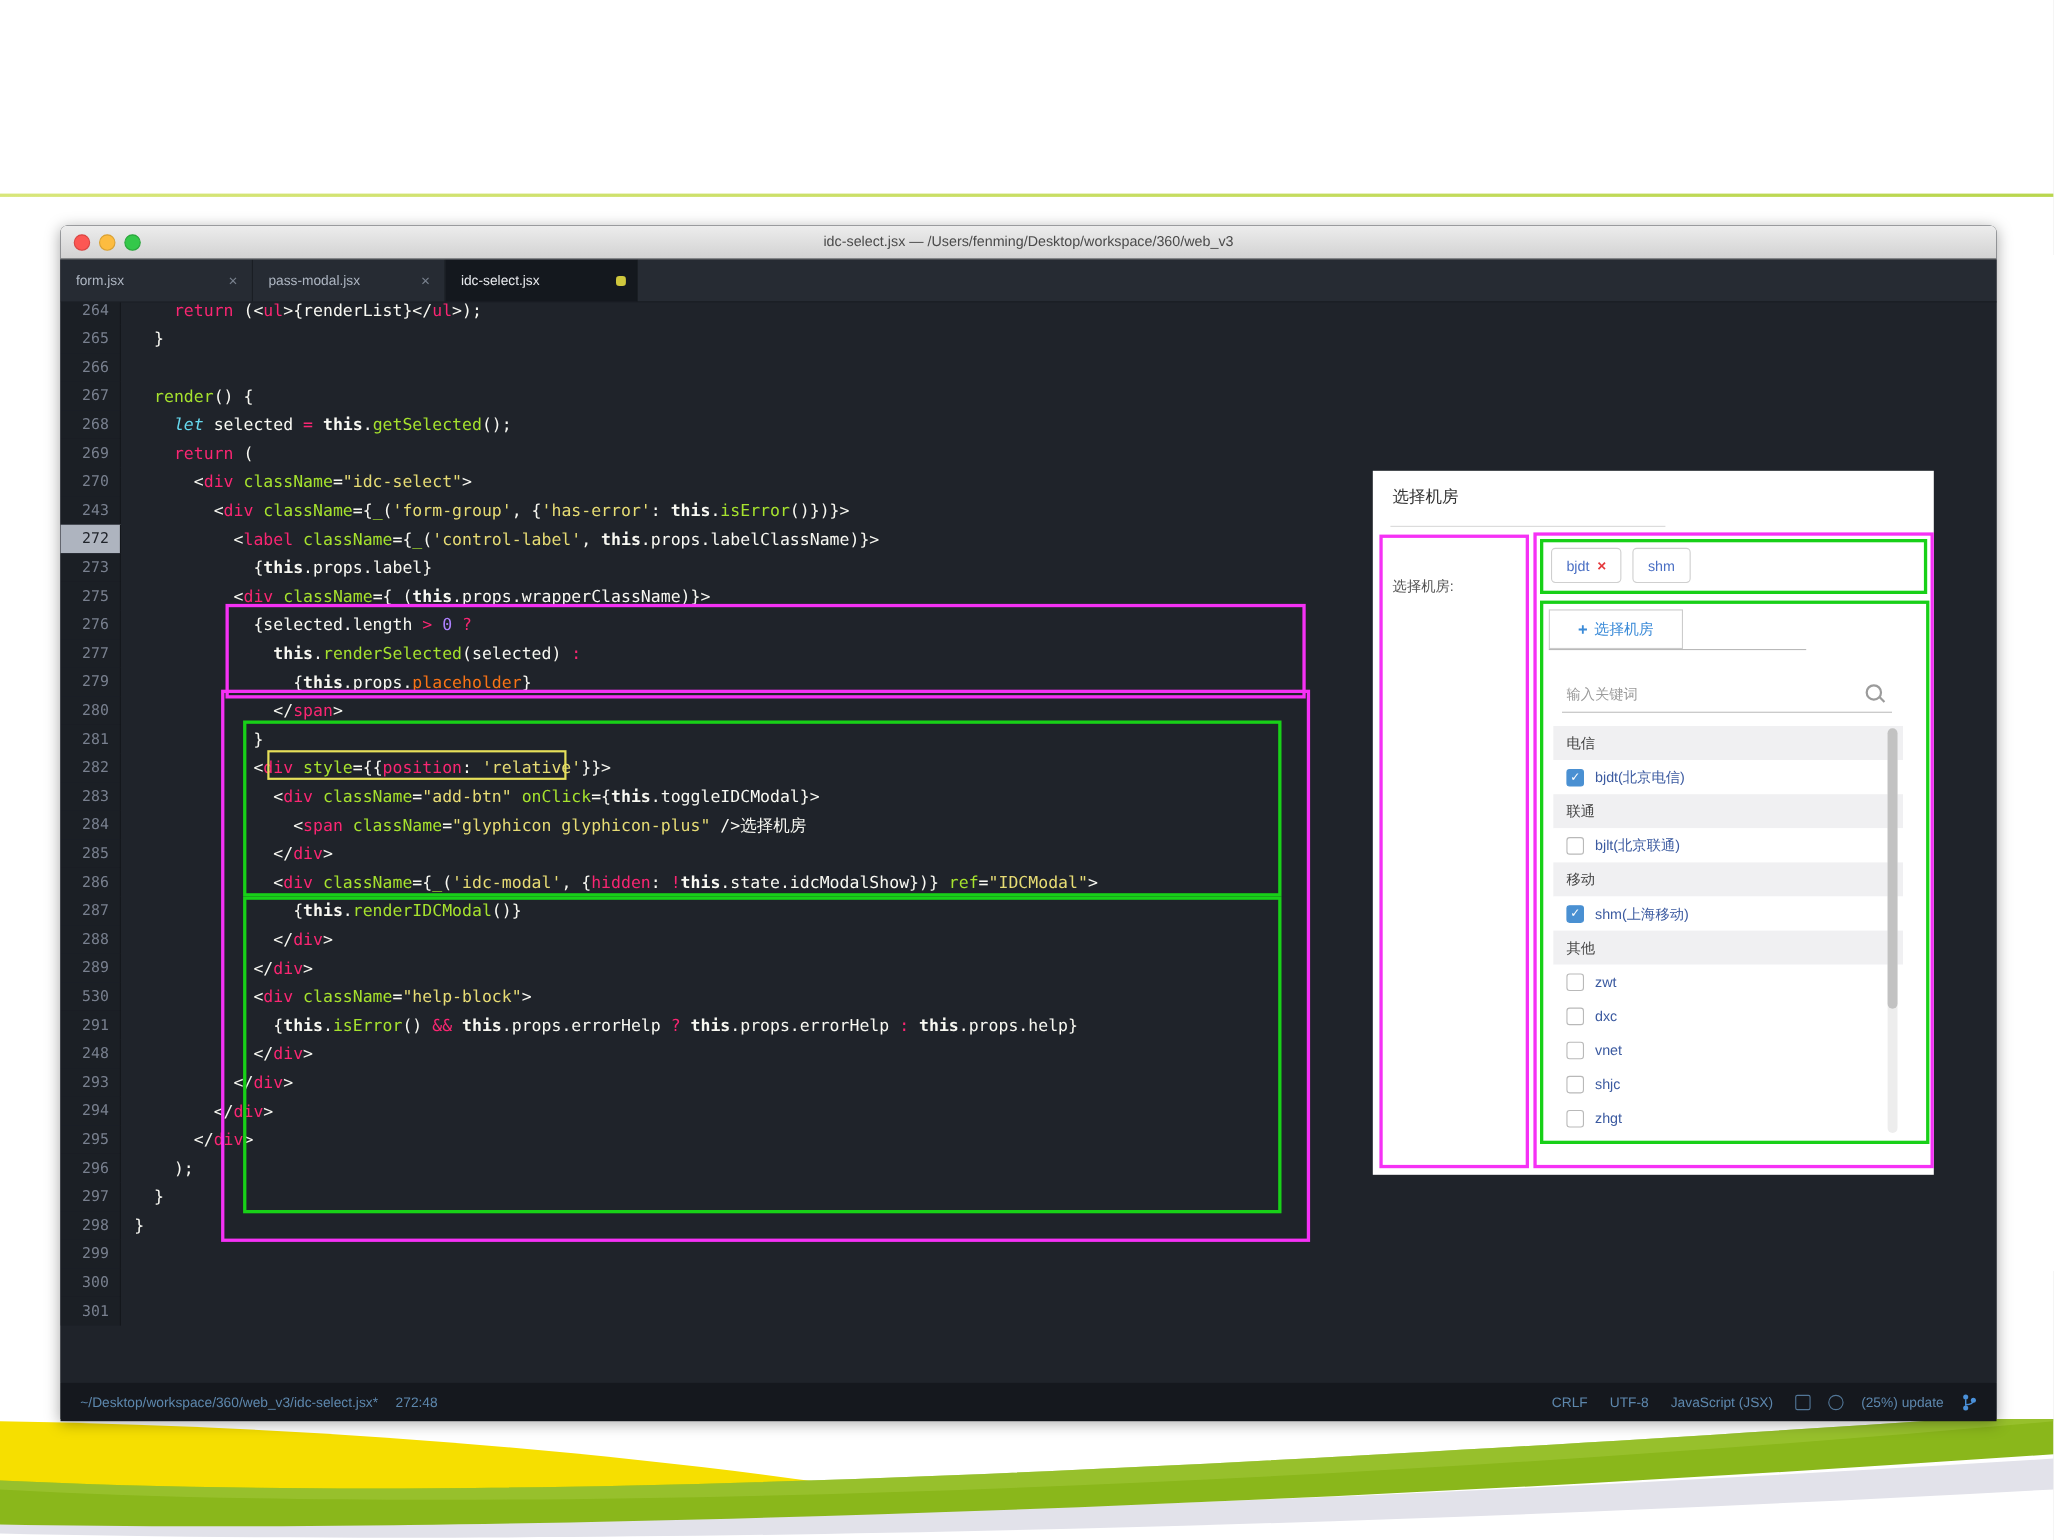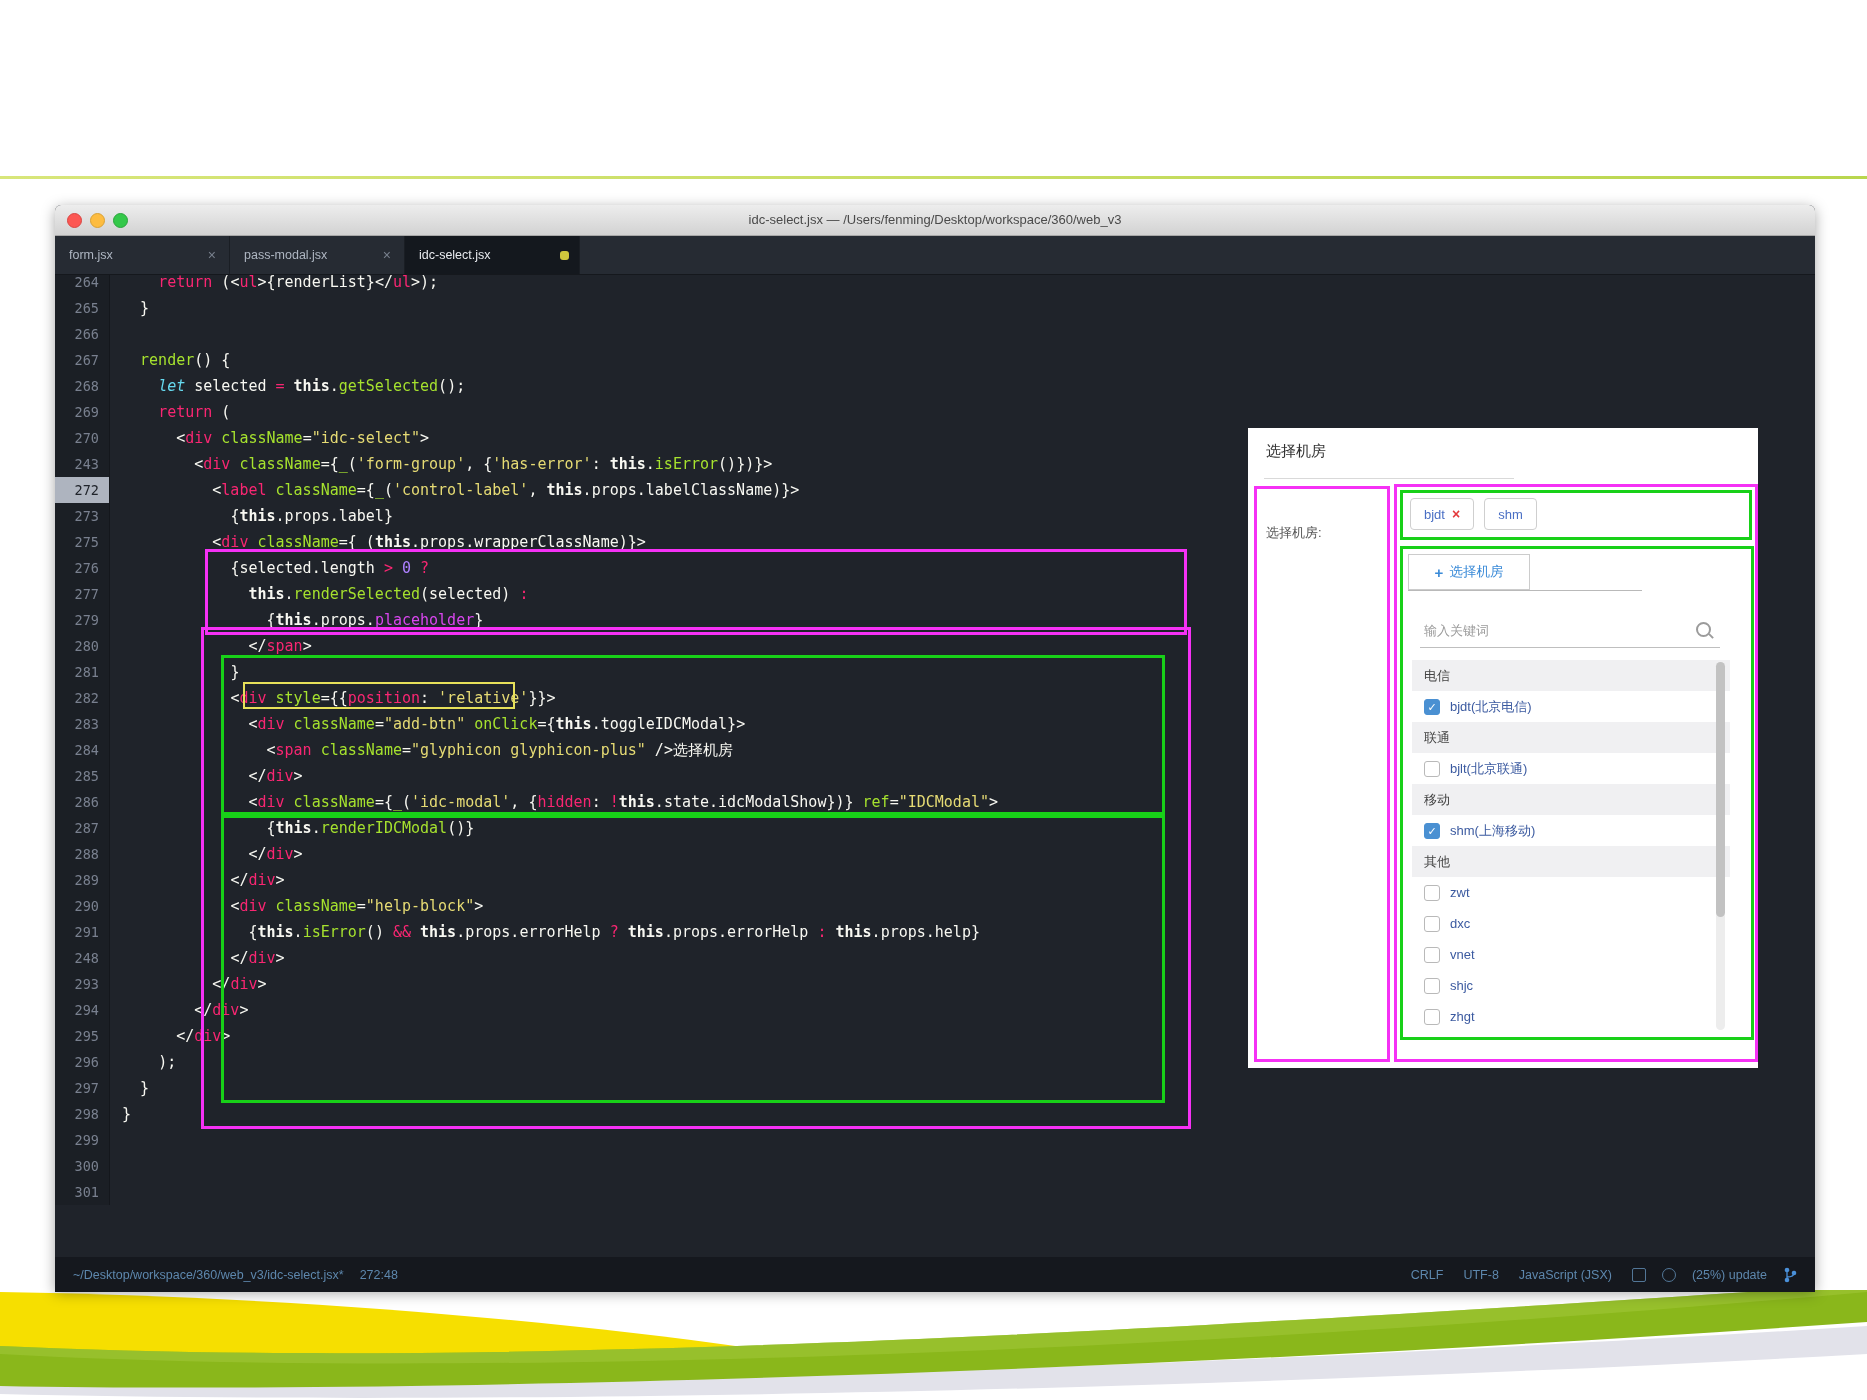--- a/index.html
+++ b/index.html
@@ -186,21 +186,21 @@
           <div class="crow">
             <span class="ln">276</span>
             <span class="cd">            <span style="color:#f8f8f2">{</span><span style="color:#f8f8f2">selected</span><span style="color:#f8f8f2">.</span><span style="color:#f8f8f2">length</span> <span style="color:#f92672">&gt;</span> <span style="color:#ae81ff">0</span> <span style="color:#f92672">?</span></span>
           </div>
           <div class="crow">
             <span class="ln">277</span>
             <span class="cd">              <span style="color:#f8f8f2;font-weight:bold">this</span><span style="color:#f8f8f2">.</span><span style="color:#a6e22e">renderSelected</span><span style="color:#f8f8f2">(</span><span style="color:#f8f8f2">selected</span><span style="color:#f8f8f2">)</span> <span style="color:#f92672">:</span></span>
           </div>
           <div class="crow">
             <span class="ln">279</span>
-            <span class="cd">                <span style="color:#f8f8f2">{</span><span style="color:#f8f8f2;font-weight:bold">this</span><span style="color:#f8f8f2">.</span><span style="color:#f8f8f2">props</span><span style="color:#f8f8f2">.</span><span style="color:#d946ef">placeholder</span><span style="color:#f8f8f2">}</span></span>
+            <span class="cd">                <span style="color:#f8f8f2">{</span><span style="color:#f8f8f2;font-weight:bold">this</span><span style="color:#f8f8f2">.</span><span style="color:#f8f8f2">props</span><span style="color:#f8f8f2">.</span><span style="color:#f97316">placeholder</span><span style="color:#f8f8f2">}</span></span>
           </div>
           <div class="crow">
             <span class="ln">280</span>
             <span class="cd">              <span style="color:#f8f8f2">&lt;</span><span style="color:#f8f8f2">/</span><span style="color:#f92672">span</span><span style="color:#f8f8f2">&gt;</span></span>
           </div>
           <div class="crow">
             <span class="ln">281</span>
             <span class="cd">            <span style="color:#f8f8f2">}</span></span>
           </div>
           <div class="crow">
@@ -229,21 +229,21 @@
           </div>
           <div class="crow">
             <span class="ln">288</span>
             <span class="cd">              <span style="color:#f8f8f2">&lt;</span><span style="color:#f8f8f2">/</span><span style="color:#f92672">div</span><span style="color:#f8f8f2">&gt;</span></span>
           </div>
           <div class="crow">
             <span class="ln">289</span>
             <span class="cd">            <span style="color:#f8f8f2">&lt;</span><span style="color:#f8f8f2">/</span><span style="color:#f92672">div</span><span style="color:#f8f8f2">&gt;</span></span>
           </div>
           <div class="crow">
-            <span class="ln">290</span>
+            <span class="ln">530</span>
             <span class="cd">            <span style="color:#f8f8f2">&lt;</span><span style="color:#f92672">div</span> <span style="color:#a6e22e">className</span><span style="color:#f8f8f2">=</span><span style="color:#e6db74">"help-block"</span><span style="color:#f8f8f2">&gt;</span></span>
           </div>
           <div class="crow">
             <span class="ln">291</span>
             <span class="cd">              <span style="color:#f8f8f2">{</span><span style="color:#f8f8f2;font-weight:bold">this</span><span style="color:#f8f8f2">.</span><span style="color:#a6e22e">isError</span><span style="color:#f8f8f2">(</span><span style="color:#f8f8f2">)</span> <span style="color:#f92672">&amp;</span><span style="color:#f92672">&amp;</span> <span style="color:#f8f8f2;font-weight:bold">this</span><span style="color:#f8f8f2">.</span><span style="color:#f8f8f2">props</span><span style="color:#f8f8f2">.</span><span style="color:#f8f8f2">errorHelp</span> <span style="color:#f92672">?</span> <span style="color:#f8f8f2;font-weight:bold">this</span><span style="color:#f8f8f2">.</span><span style="color:#f8f8f2">props</span><span style="color:#f8f8f2">.</span><span style="color:#f8f8f2">errorHelp</span> <span style="color:#f92672">:</span> <span style="color:#f8f8f2;font-weight:bold">this</span><span style="color:#f8f8f2">.</span><span style="color:#f8f8f2">props</span><span style="color:#f8f8f2">.</span><span style="color:#f8f8f2">help</span><span style="color:#f8f8f2">}</span></span>
           </div>
           <div class="crow">
             <span class="ln">248</span>
             <span class="cd">            <span style="color:#f8f8f2">&lt;</span><span style="color:#f8f8f2">/</span><span style="color:#f92672">div</span><span style="color:#f8f8f2">&gt;</span></span>
           </div>

